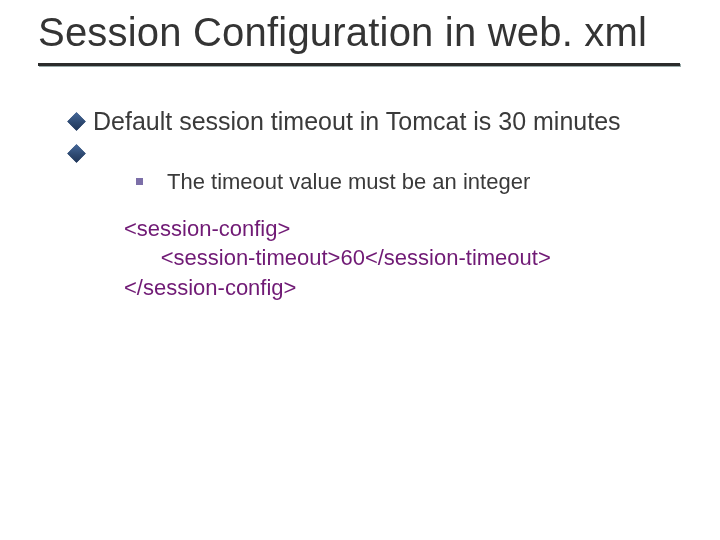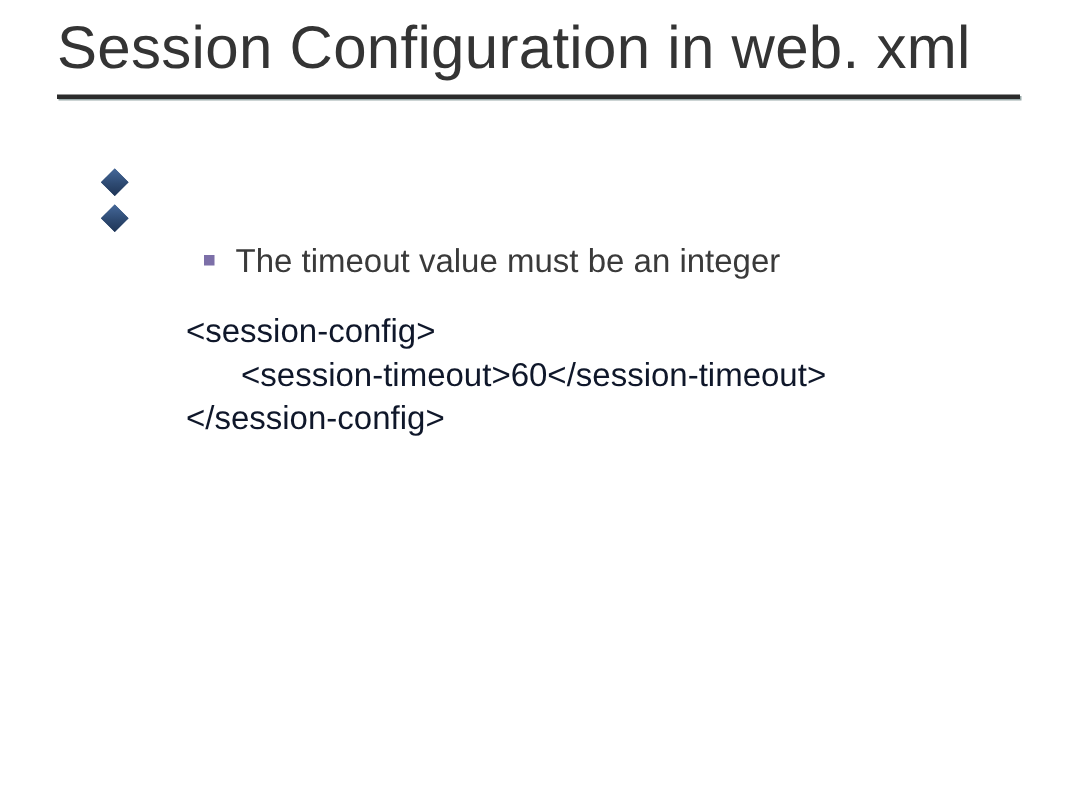--- a/index.html
+++ b/index.html
@@ -8,36 +8,37 @@
     .title { font-family: Tahoma, Arial, sans-serif; font-size: 40px; line-height: 1.12; color: #343434; font-weight: 400; padding-bottom: 6px; letter-spacing: 0.2px; }
     .rule { height: 3px; width: 642px; background: #2b2b2b; margin-top: 2px; box-shadow: 1px 1px 0 #9aa; }
     .content { margin-top: 40px; padding-left: 32px; }
     .lvl1 { list-style: none; }
     .lvl1 > li { display: flex; align-items: flex-start; margin-bottom: 2px; }
     
     .diamond { width: 13px; height: 13px; flex: 0 0 13px; margin-top: 9px; margin-right: 10px; transform: rotate(45deg); background: #2e4a72; position: relative; }
     .diamond::after { content: ""; position: absolute; inset: 0; background: linear-gradient(135deg, #45689a 0%, #2e4a72 55%, #1f3556 100%); }
     .lvl1-text { font-size: 25px; line-height: 1.22; color: #3a3a3a; max-width: 560px; }
     .lvl2 { list-style: none; margin: 8px 0 18px 66px; }
-    .lvl2 > li { display: flex; align-items: flex-start; margin-bottom: 2px; }
+    .lvl2 > li { display: flex; align-items: flex-start; margin-bottom: 2px; gap: 10px; }
     .sq { width: 7px; height: 7px; flex: 0 0 7px; margin-top: 10px; margin-right: 14px; background: #7c6fa8; }
     .lvl2-text { font-size: 22px; line-height: 1.28; color: #3a3a3a; }
-    .code { margin-left: 54px; margin-top: 12px; font-size: 22px; line-height: 1.32; color: #0f172a; white-space: pre; }
+    .code { margin-left: 54px; margin-top: 12px; font-size: 22px; line-height: 1.32; color: #701a75; white-space: pre; }
   </style>
 </head>
 <body>
 
 <div class="slide">
   <div class="title">Session Configuration in web. xml</div>
   <div class="rule"></div>
 
   <div class="content">
     <ul class="lvl1">
       <li>
         <span class="diamond"></span>
+        <span class="lvl1-text">Default session timeout in Tomcat is 30 minutes</span>
       </li>
       <li>
         <span class="diamond"></span>
       </li>
     </ul>
 
     <ul class="lvl2">
       <li>
         <span class="sq"></span>
         <span class="lvl2-text">The timeout value must be an integer</span>

